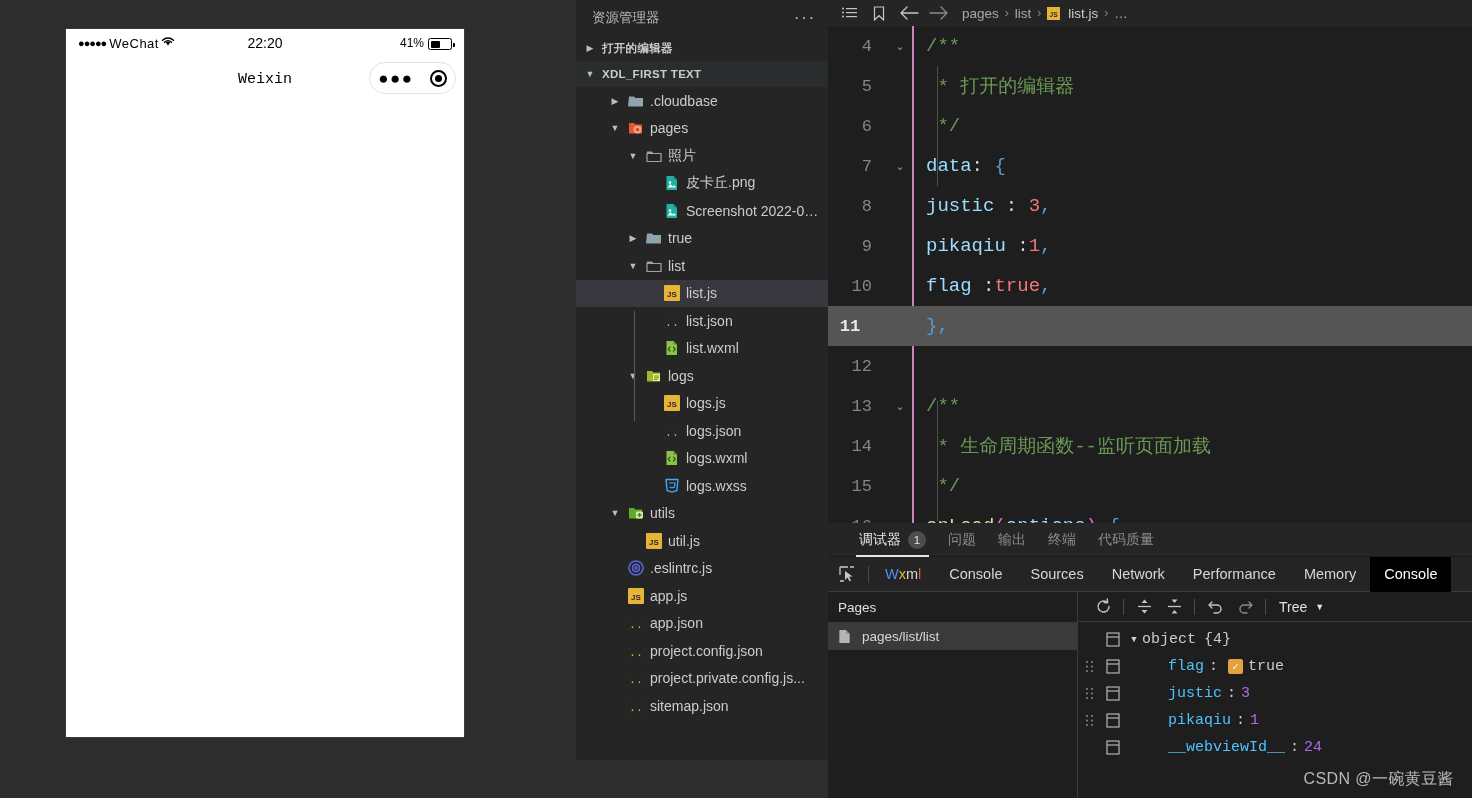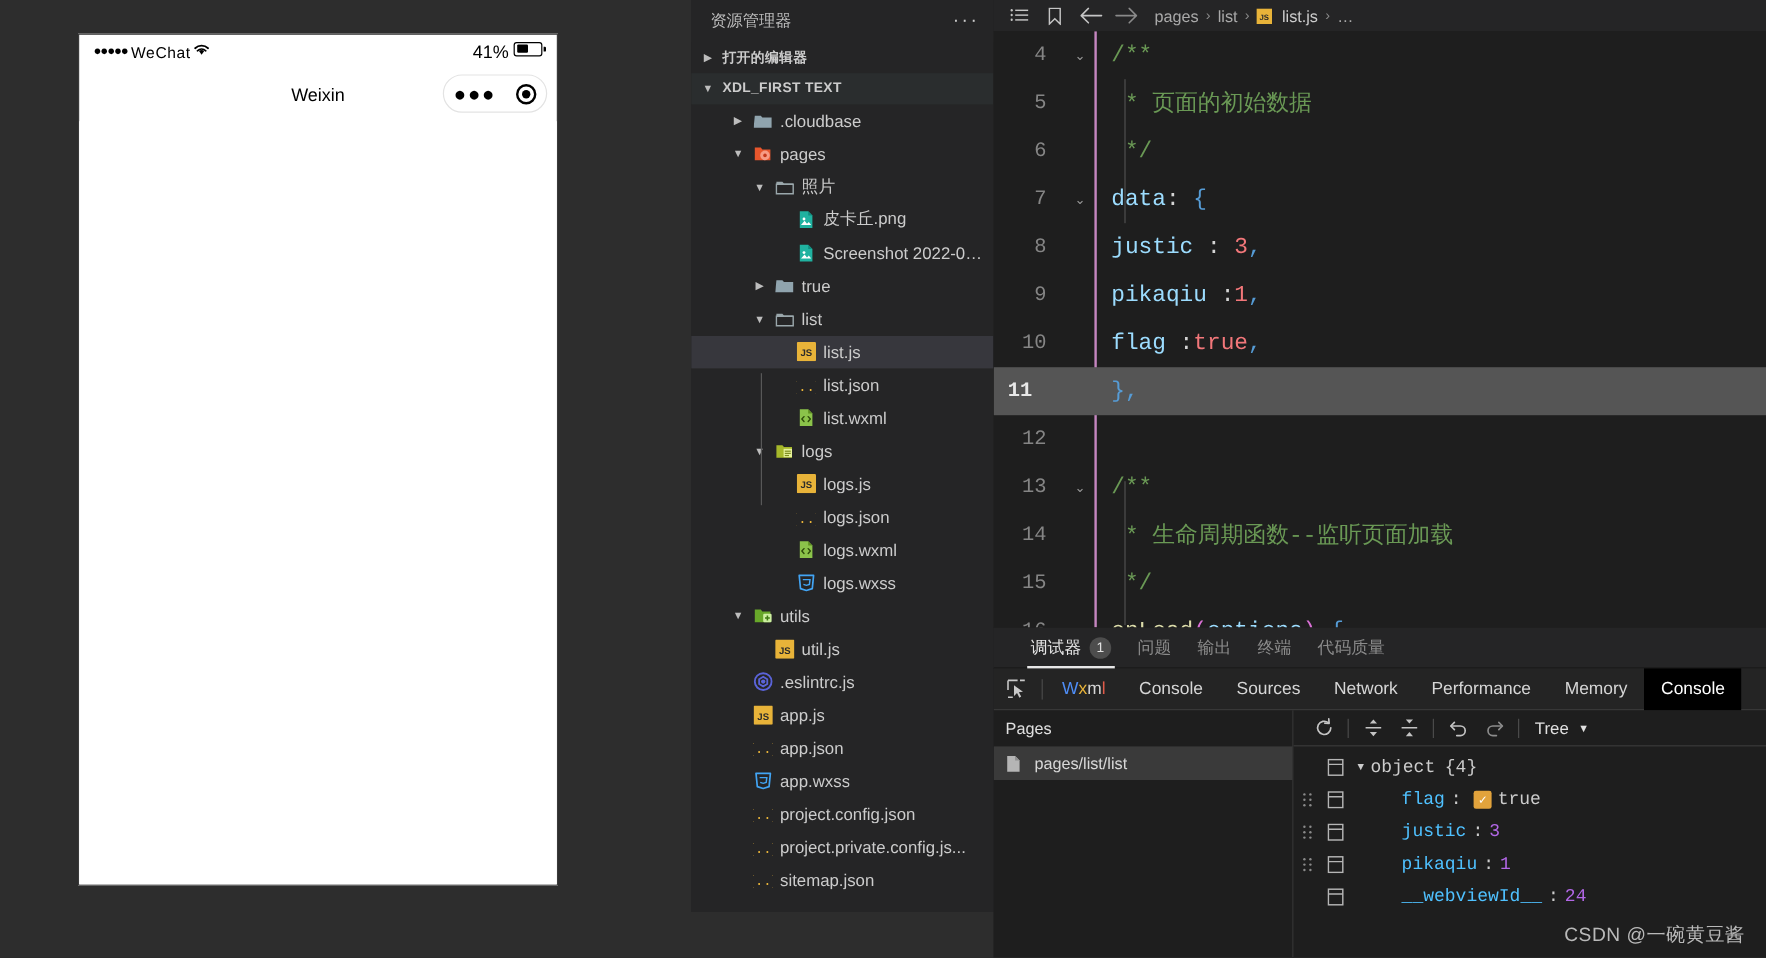--- a/index.html
+++ b/index.html
@@ -28,37 +28,37 @@
     position: relative;
   }
   .sb-left { display: flex; align-items: center; gap: 1px; font-size: 13px; letter-spacing: .5px;}
   .sb-dots { letter-spacing: -1px; font-size: 11px; margin-right: 2px; }
   .sb-wifi { margin-left: 1px; font-size: 12px; }
   .sb-time {
     position: absolute; left: 0; right: 0; text-align: center;
     font-size: 14px; pointer-events: none;
   }
   .sb-right {
-    margin-left: auto; display: flex; align-items: flex-start; gap: 4px;
-    font-size: 15px;
+    margin-left: auto; display: flex; align-items: flex-end; gap: 4px;
+    font-size: 12px;
   }
   .battery {
     width: 24px; height: 12px; border: 1.4px solid #000; border-radius: 2.5px;
     position: relative; display: inline-block;
   }
   .battery::after {
     content: ""; position: absolute; right: -3.5px; top: 3.5px;
     width: 2px; height: 4px; background: #000; border-radius: 0 1px 1px 0;
   }
   .battery .lvl { position: absolute; left: 1.5px; top: 1.5px; bottom: 1.5px; width: 41%; background: #000; border-radius: 1px;}
   .phone-navbar {
     height: 44px; display: flex; align-items: center; justify-content: center;
     position: relative; color: #000;
   }
-  .nav-title { font-size: 15px; color: #000; }
+  .nav-title { font-size: 15px; color: #000; font-family: Liberation Mono, monospace; }
   .capsule {
     position: absolute; right: 8px; top: 5px;
     width: 87px; height: 32px; border: 1px solid #e3e3e3; border-radius: 16px;
     display: flex; align-items: center; justify-content: space-around;
     background: #fff;
   }
   .cap-dots { letter-spacing: 1.5px; font-size: 17px; line-height: 1; color:#000; }
   .cap-circle {
     width: 17px; height: 17px; border-radius: 50%;
     border: 2px solid #000; display: flex; align-items: center; justify-content: center;
@@ -242,20 +242,21 @@
           <span class="sb-dots">●●●●●</span>
           <span>WeChat</span>
           <span class="sb-wifi">
             <svg width="14" height="11" viewBox="0 0 14 11">
                 <path d="M7 9.6 L9.2 6.6 A3.6 3.6 0 0 0 4.8 6.6 Z" fill="#000"></path>
                 <path d="M1.6 4.2 A8 8 0 0 1 12.4 4.2" stroke="#000" stroke-width="1.5" fill="none" stroke-linecap="round"></path>
                 <path d="M3.5 6.3 A5.3 5.3 0 0 1 10.5 6.3" stroke="#000" stroke-width="1.4" fill="none" stroke-linecap="round"></path>
               </svg>
           </span>
         </span>
+        <span class="sb-time">22:20</span>
         <span class="sb-right">
           <span>41%</span>
           <span class="battery">
               <i class="lvl"></i>
             </span>
         </span>
       </div>
       <div class="phone-navbar">
         <span class="nav-title">Weixin</span>
         <div class="capsule">
@@ -504,31 +505,20 @@
         </div>
         <div class="tree-row">
           <span style="display:inline-block;width:26px;flex:0 0 26px;"></span>
           <span class="twisty blank">▶</span>
           <span class="ficon">
             <svg width="16" height="16" viewBox="0 0 16 16">
               <text x="8" y="12.5" font-size="11.5" fill="#e8b339" text-anchor="middle" font-family="Liberation Mono, monospace">{..}</text>
             </svg>
           </span>
           <span class="flabel">app.json</span>
-        </div>
-        <div class="tree-row">
-          <span style="display:inline-block;width:26px;flex:0 0 26px;"></span>
-          <span class="twisty blank">▶</span>
-          <span class="ficon">
-            <svg width="16" height="16" viewBox="0 0 16 16">
-              <path d="M2 1.5 h12 l-1.1 11 -4.9 1.6 -4.9 -1.6 z" fill="none" stroke="#42a5f5" stroke-width="1.4" stroke-linejoin="round"></path>
-              <path d="M5 5 h6 l-0.5 4 -2.5 0.8 -2.5 -0.8" fill="none" stroke="#42a5f5" stroke-width="1.2"></path>
-            </svg>
-          </span>
-          <span class="flabel">app.wxss</span>
         </div>
         <div class="tree-row">
           <span style="display:inline-block;width:26px;flex:0 0 26px;"></span>
           <span class="twisty blank">▶</span>
           <span class="ficon">
             <svg width="16" height="16" viewBox="0 0 16 16">
               <text x="8" y="12.5" font-size="11.5" fill="#e8b339" text-anchor="middle" font-family="Liberation Mono, monospace">{..}</text>
             </svg>
           </span>
           <span class="flabel">project.config.json</span>
@@ -605,21 +595,21 @@
       <div class="vbar"></div>
       <div id="code">
           <div class="code-line">
             <span class="ln">4</span>
             <span class="fold">⌄</span>
             <span class="codetxt"><span class="c-green">/**</span></span>
           </div>
           <div class="code-line">
             <span class="ln">5</span>
             <span class="fold"></span>
-            <span class="codetxt"><span class="c-green"> * 页面的初始数据</span></span>
+            <span class="codetxt"><span class="c-green"> * 打开的编辑器</span></span>
           </div>
           <div class="code-line">
             <span class="ln">6</span>
             <span class="fold"></span>
             <span class="codetxt"><span class="c-green"> */</span></span>
           </div>
           <div class="code-line">
             <span class="ln">7</span>
             <span class="fold">⌄</span>
             <span class="codetxt"><span class="c-blue">data</span><span class="c-punc">: </span><span class="c-brace">{</span></span>

